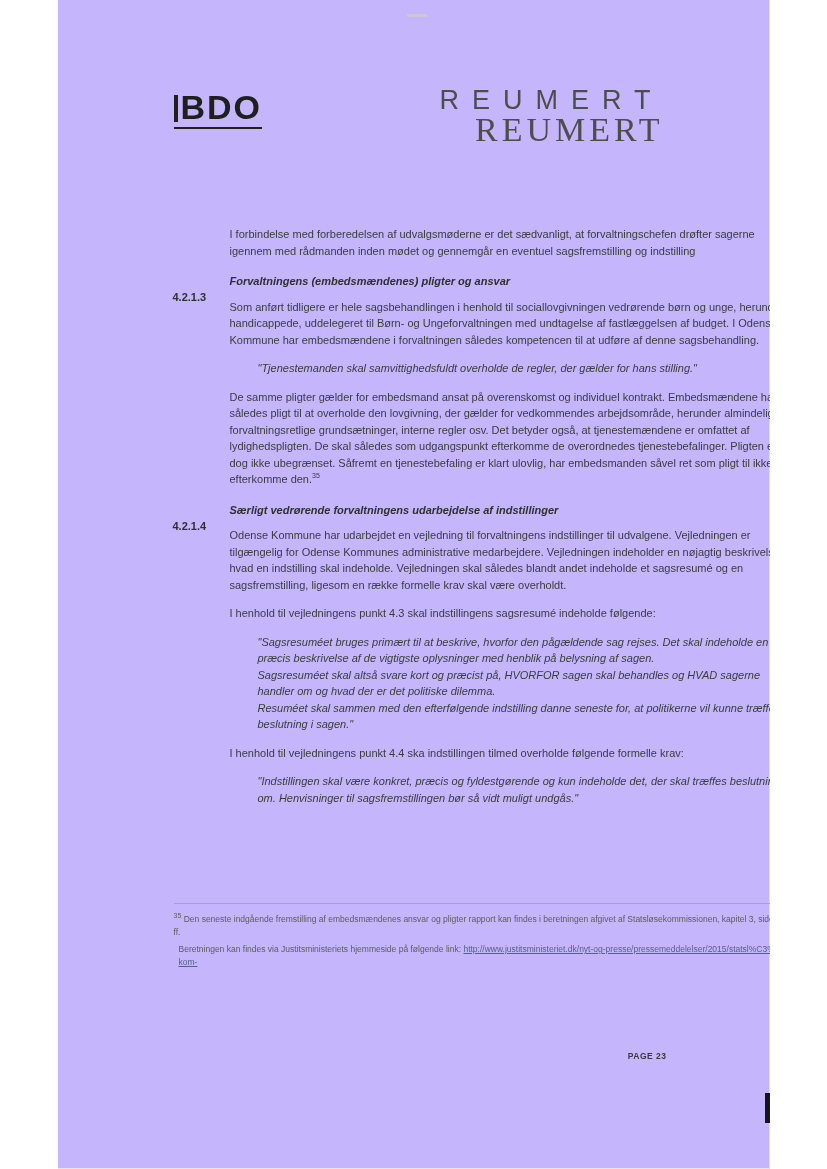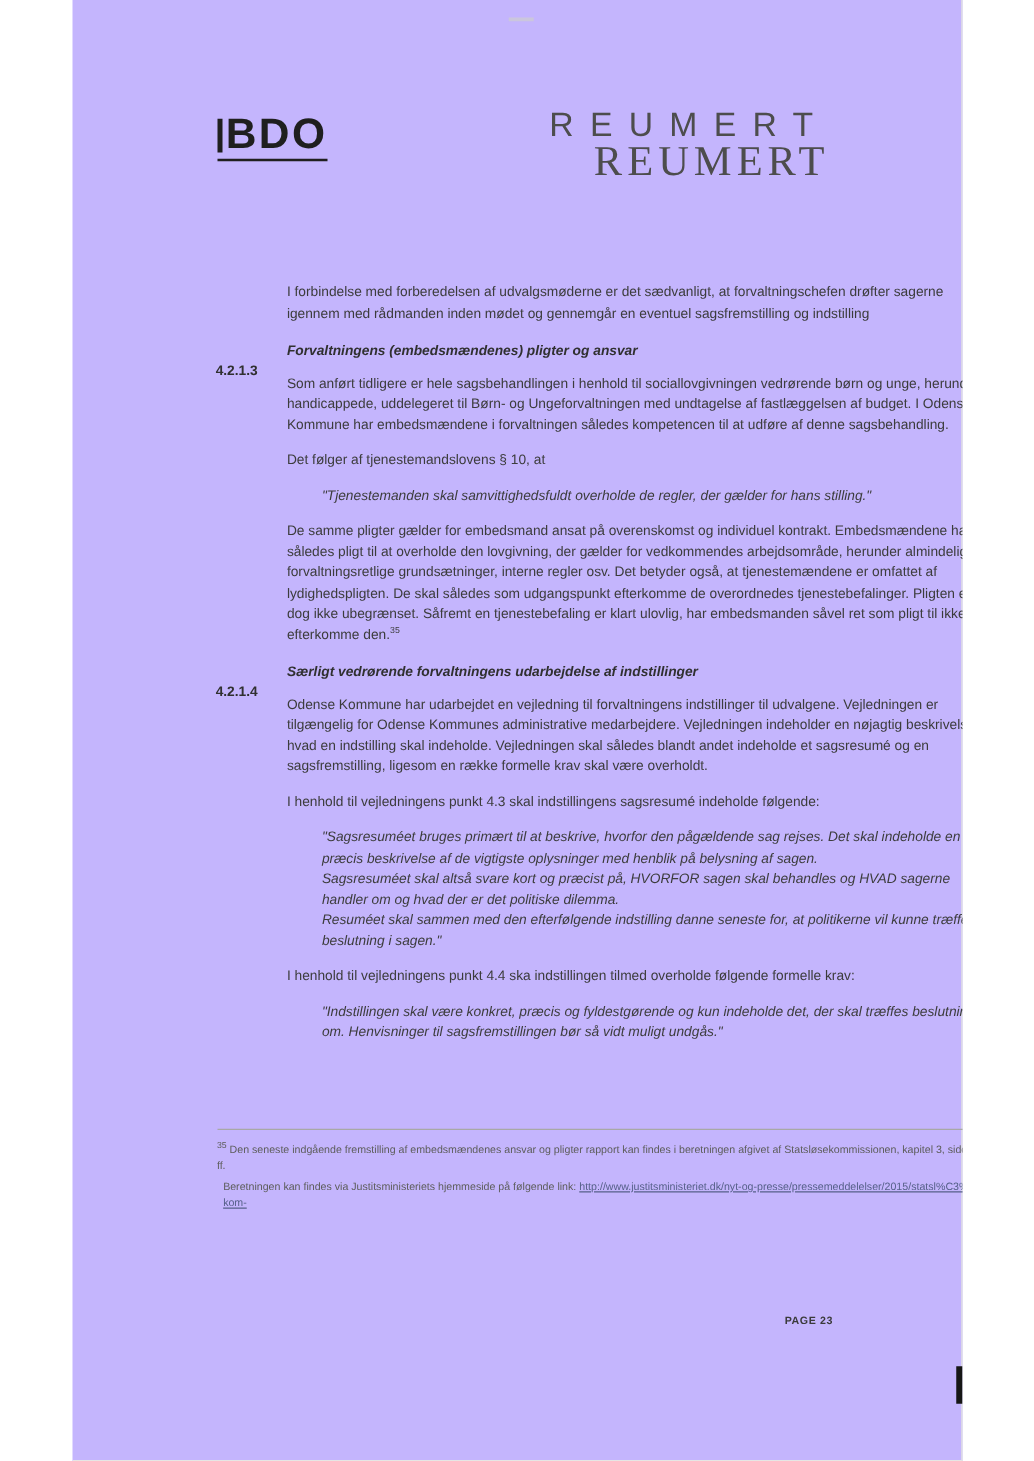--- a/index.html
+++ b/index.html
@@ -121,21 +121,20 @@
 
     <p class="para">I forbindelse med forberedelsen af udvalgsmøderne er det sædvanligt, at forvaltningschefen drøfter sagerne igennem med rådmanden inden mødet og gennemgår en eventuel sagsfremstilling og indstilling</p>
 
     <div class="section-heading">
       <span class="sec-num">4.2.1.3</span>
       <span class="sec-title">Forvaltningens (embedsmændenes) pligter og ansvar</span>
     </div>
 
     <p class="para">Som anført tidligere er hele sagsbehandlingen i henhold til sociallovgivningen vedrørende børn og unge, herunder handicappede, uddelegeret til Børn- og Ungeforvaltningen med undtagelse af fastlæggelsen af budget. I Odense Kommune har embedsmændene i forvaltningen således kompetencen til at udføre af denne sagsbehandling.</p>
 
-    <p class="para">Det følger af tjenestemandslovens § 10, at</p>
 
     <p class="quote">"Tjenestemanden skal samvittighedsfuldt overholde de regler, der gælder for hans stilling."</p>
 
     <p class="para"><span>De samme pligter gælder for embedsmand ansat på overenskomst og individuel kontrakt. Embedsmændene har således pligt til at overholde den lovgivning, der gælder for vedkommendes arbejdsområde, herunder almindelige forvaltningsretlige grundsætninger, interne regler osv. Det betyder også, at tjenestemændene er omfattet af lydighedspligten. De skal således som udgangspunkt efterkomme de overordnedes tjenestebefalinger. Pligten er dog ikke ubegrænset. Såfremt en tjenestebefaling er klart ulovlig, har embedsmanden såvel ret som pligt til ikke at efterkomme den.</span><sup class="fnref">35</sup></p>
 
     <div class="section-heading">
       <span class="sec-num">4.2.1.4</span>
       <span class="sec-title">Særligt vedrørende forvaltningens udarbejdelse af indstillinger</span>
     </div>
 

